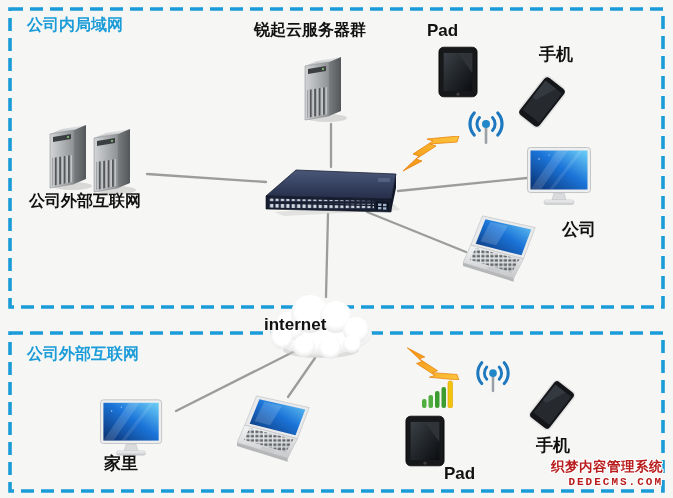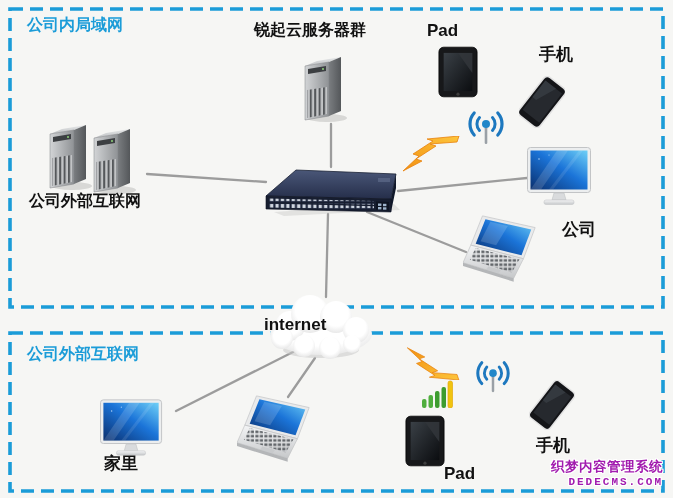--- a/index.html
+++ b/index.html
@@ -14,21 +14,21 @@
   .cloud-wrap{z-index:3;}
   .lbl{
     position:absolute;z-index:4;color:#111;font-weight:bold;
     font-size:16px;white-space:nowrap;line-height:1.15;
   }
   .lbl.blue{color:#1b9cd8;}
   .lbl.center{text-align:left;}
   .lbl.big{font-size:17px;}
   .watermark{
     position:absolute;right:10px;top:458px;z-index:5;text-align:right;
-    color:#a21caf;font-weight:bold;
+    color:#b91c1c;font-weight:bold;
     text-shadow:1px 0 #fff,-1px 0 #fff,0 1px #fff,0 -1px #fff,1px 1px #fff,-1px -1px #fff,1px -1px #fff,-1px 1px #fff;
   }
   .watermark .w1{font-size:13.5px;letter-spacing:0.5px;}
   .watermark .w2{font-size:11px;letter-spacing:2px;font-family:"Liberation Mono","DejaVu Sans Mono",monospace;}
 </style>
 </head>
 <body>
 
 <div class="canvas">
 

